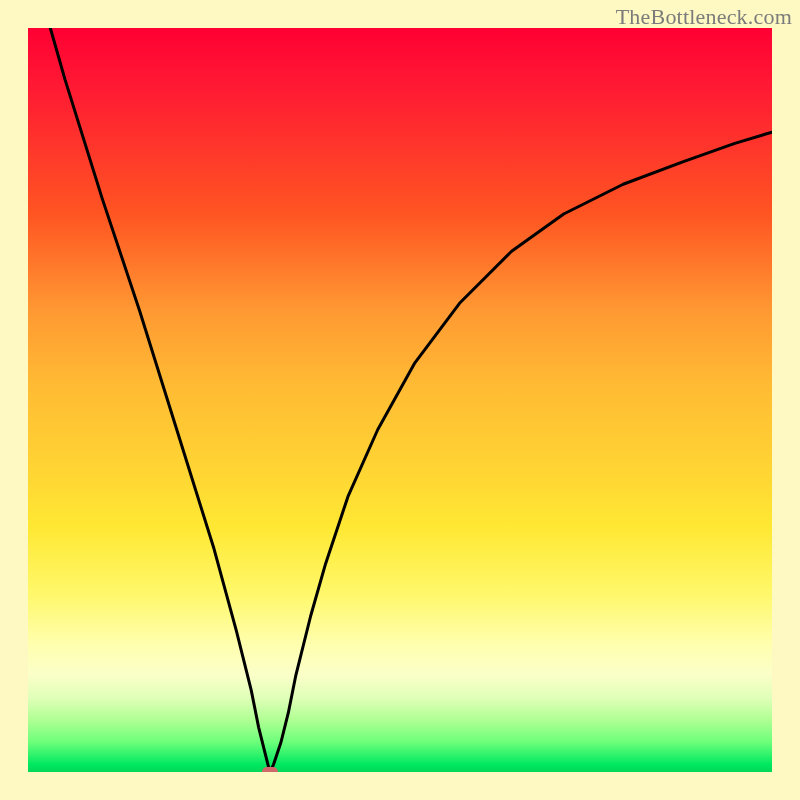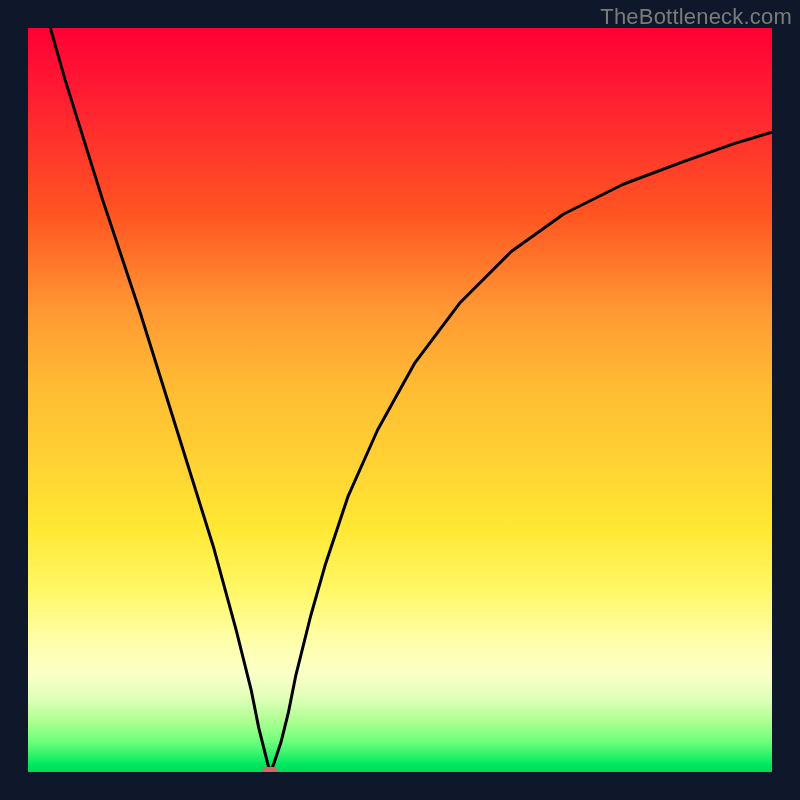--- a/index.html
+++ b/index.html
@@ -10,21 +10,22 @@
     background: #000;
     font-family: Arial, Helvetica, sans-serif;
     overflow: hidden;
   }
   .chart-frame {
     position: absolute;
     top: 0;
     left: 0;
     width: 800px;
     height: 800px;
-    background: #0f172a;
+    background: #fef9c3;
+    font-family: Liberation Serif, serif;
   }
   .plot-area {
     position: absolute;
     top: 28px;
     left: 28px;
     width: 744px;
     height: 744px;
     overflow: hidden;
   }
   .gradient-bg {

